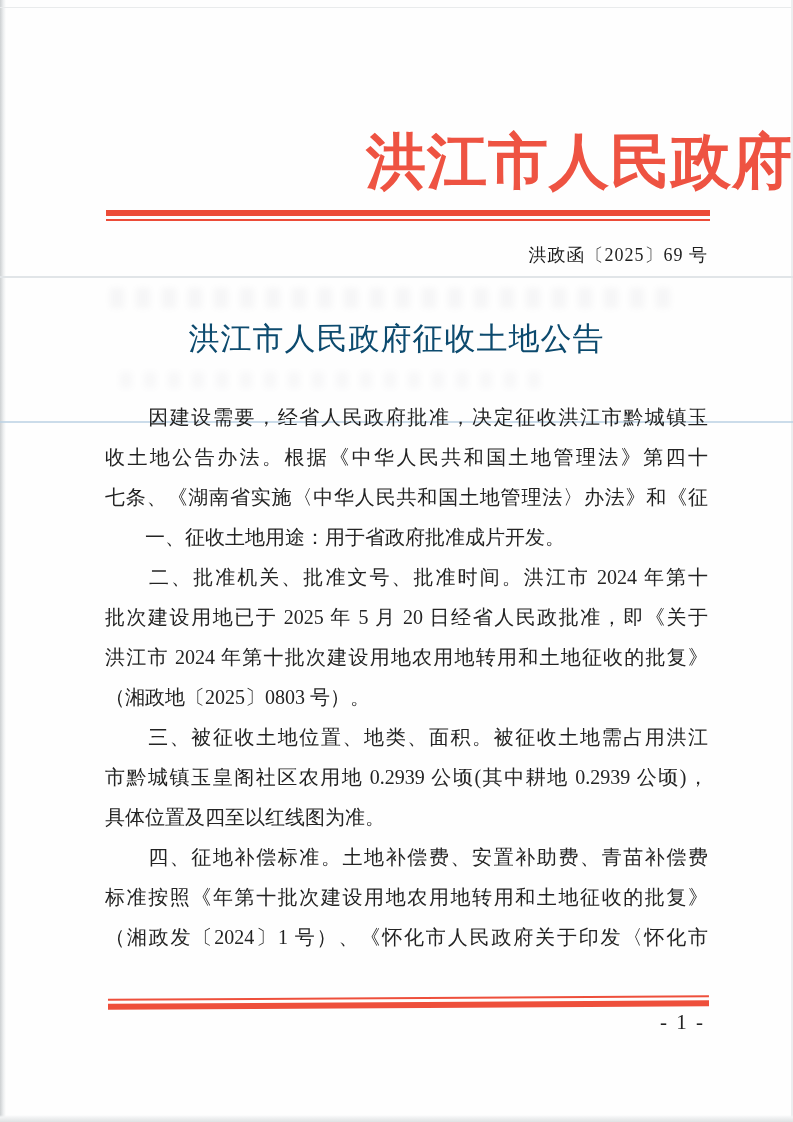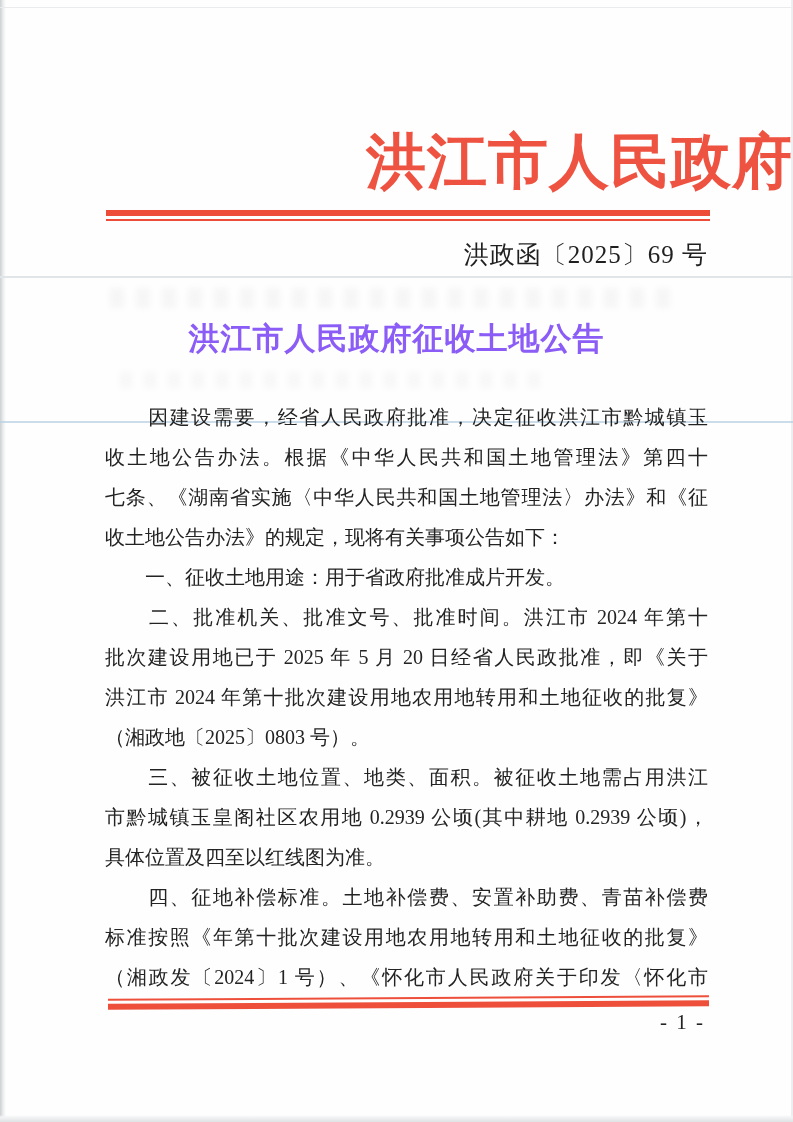--- a/index.html
+++ b/index.html
@@ -32,28 +32,28 @@
     position:absolute;left:0;top:118px;width:100%;
     text-align:right;
     font-size:60px;font-weight:700;letter-spacing:1px;
     color:#ee5342;
     line-height:88px;
   }
   .rule-thick-top{position:absolute;left:106px;top:210px;width:604px;height:6px;background:#ec4c38;}
   .rule-thin-bot{position:absolute;left:106px;top:219px;width:604px;height:2px;background:#ec4c38;}
   .doc-number{
     position:absolute;left:105px;top:240px;width:603px;
-    text-align:right;font-size:25px;letter-spacing:1px;color:#1f1f1f;line-height:30px;
+    text-align:right;font-size:18px;letter-spacing:1px;color:#1f1f1f;line-height:30px;
   }
 
   
   .doc-title{
     position:absolute;left:0;top:318px;width:100%;
-    text-align:center;font-size:31px;font-weight:700;letter-spacing:1px;
-    color:#8b5cf6;line-height:42px;margin:0;
+    text-align:center;font-size:31px;font-weight:400;letter-spacing:1px;
+    color:#0c4a6e;line-height:42px;margin:0;
   }
 
   
   .body-text{
     position:absolute;left:105px;top:397px;width:603px;
     font-size:20px;color:#232323;
   }
   .bl{height:40px;line-height:40px;overflow:hidden;}
   .bl.j{text-align:justify;text-align-last:justify;text-justify:inter-character;}
   .bl.e{text-align:left;}
@@ -86,21 +86,20 @@
   <div class="rule-thick-top"></div>
   <div class="rule-thin-bot"></div>
   <div class="doc-number">洪政函〔2025〕69 号</div>
 
   <h1 class="doc-title">洪江市人民政府征收土地公告</h1>
 
   <div class="body-text">
     <div class="bl j">　　因建设需要，经省人民政府批准，决定征收洪江市黔城镇玉</div>
     <div class="bl j">收土地公告办法。根据《中华人民共和国土地管理法》第四十</div>
     <div class="bl j">七条、《湖南省实施〈中华人民共和国土地管理法〉办法》和《征</div>
-    <div class="bl e">收土地公告办法》的规定，现将有关事项公告如下：</div>
     <div class="bl e">　　一、征收土地用途：用于省政府批准成片开发。</div>
     <div class="bl j">　　二、批准机关、批准文号、批准时间。洪江市 2024 年第十</div>
     <div class="bl j">批次建设用地已于 2025 年 5 月 20 日经省人民政批准，即《关于</div>
     <div class="bl j">洪江市 2024 年第十批次建设用地农用地转用和土地征收的批复》</div>
     <div class="bl e">（湘政地〔2025〕0803 号）。</div>
     <div class="bl j">　　三、被征收土地位置、地类、面积。被征收土地需占用洪江</div>
     <div class="bl j">市黔城镇玉皇阁社区农用地 0.2939 公顷(其中耕地 0.2939 公顷)，</div>
     <div class="bl e">具体位置及四至以红线图为准。</div>
     <div class="bl j">　　四、征地补偿标准。土地补偿费、安置补助费、青苗补偿费</div>
     <div class="bl j">标准按照《年第十批次建设用地农用地转用和土地征收的批复》</div>

